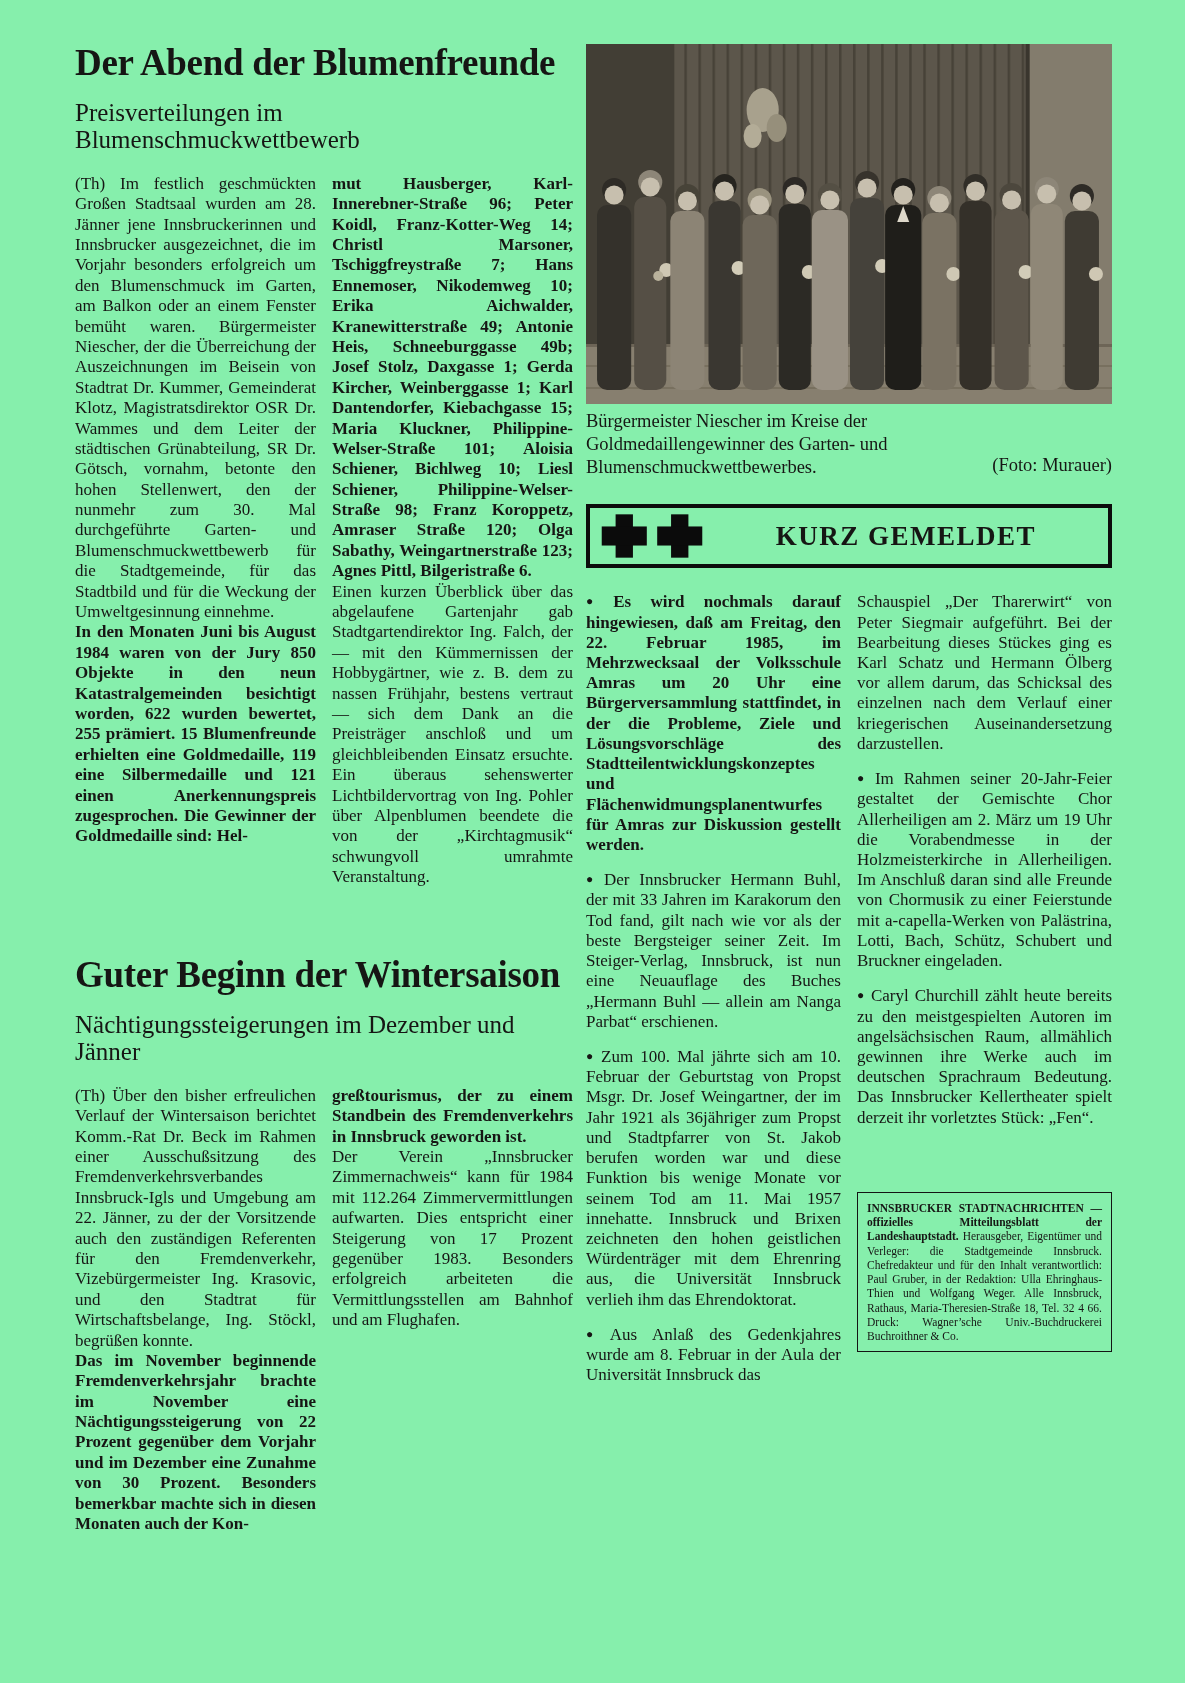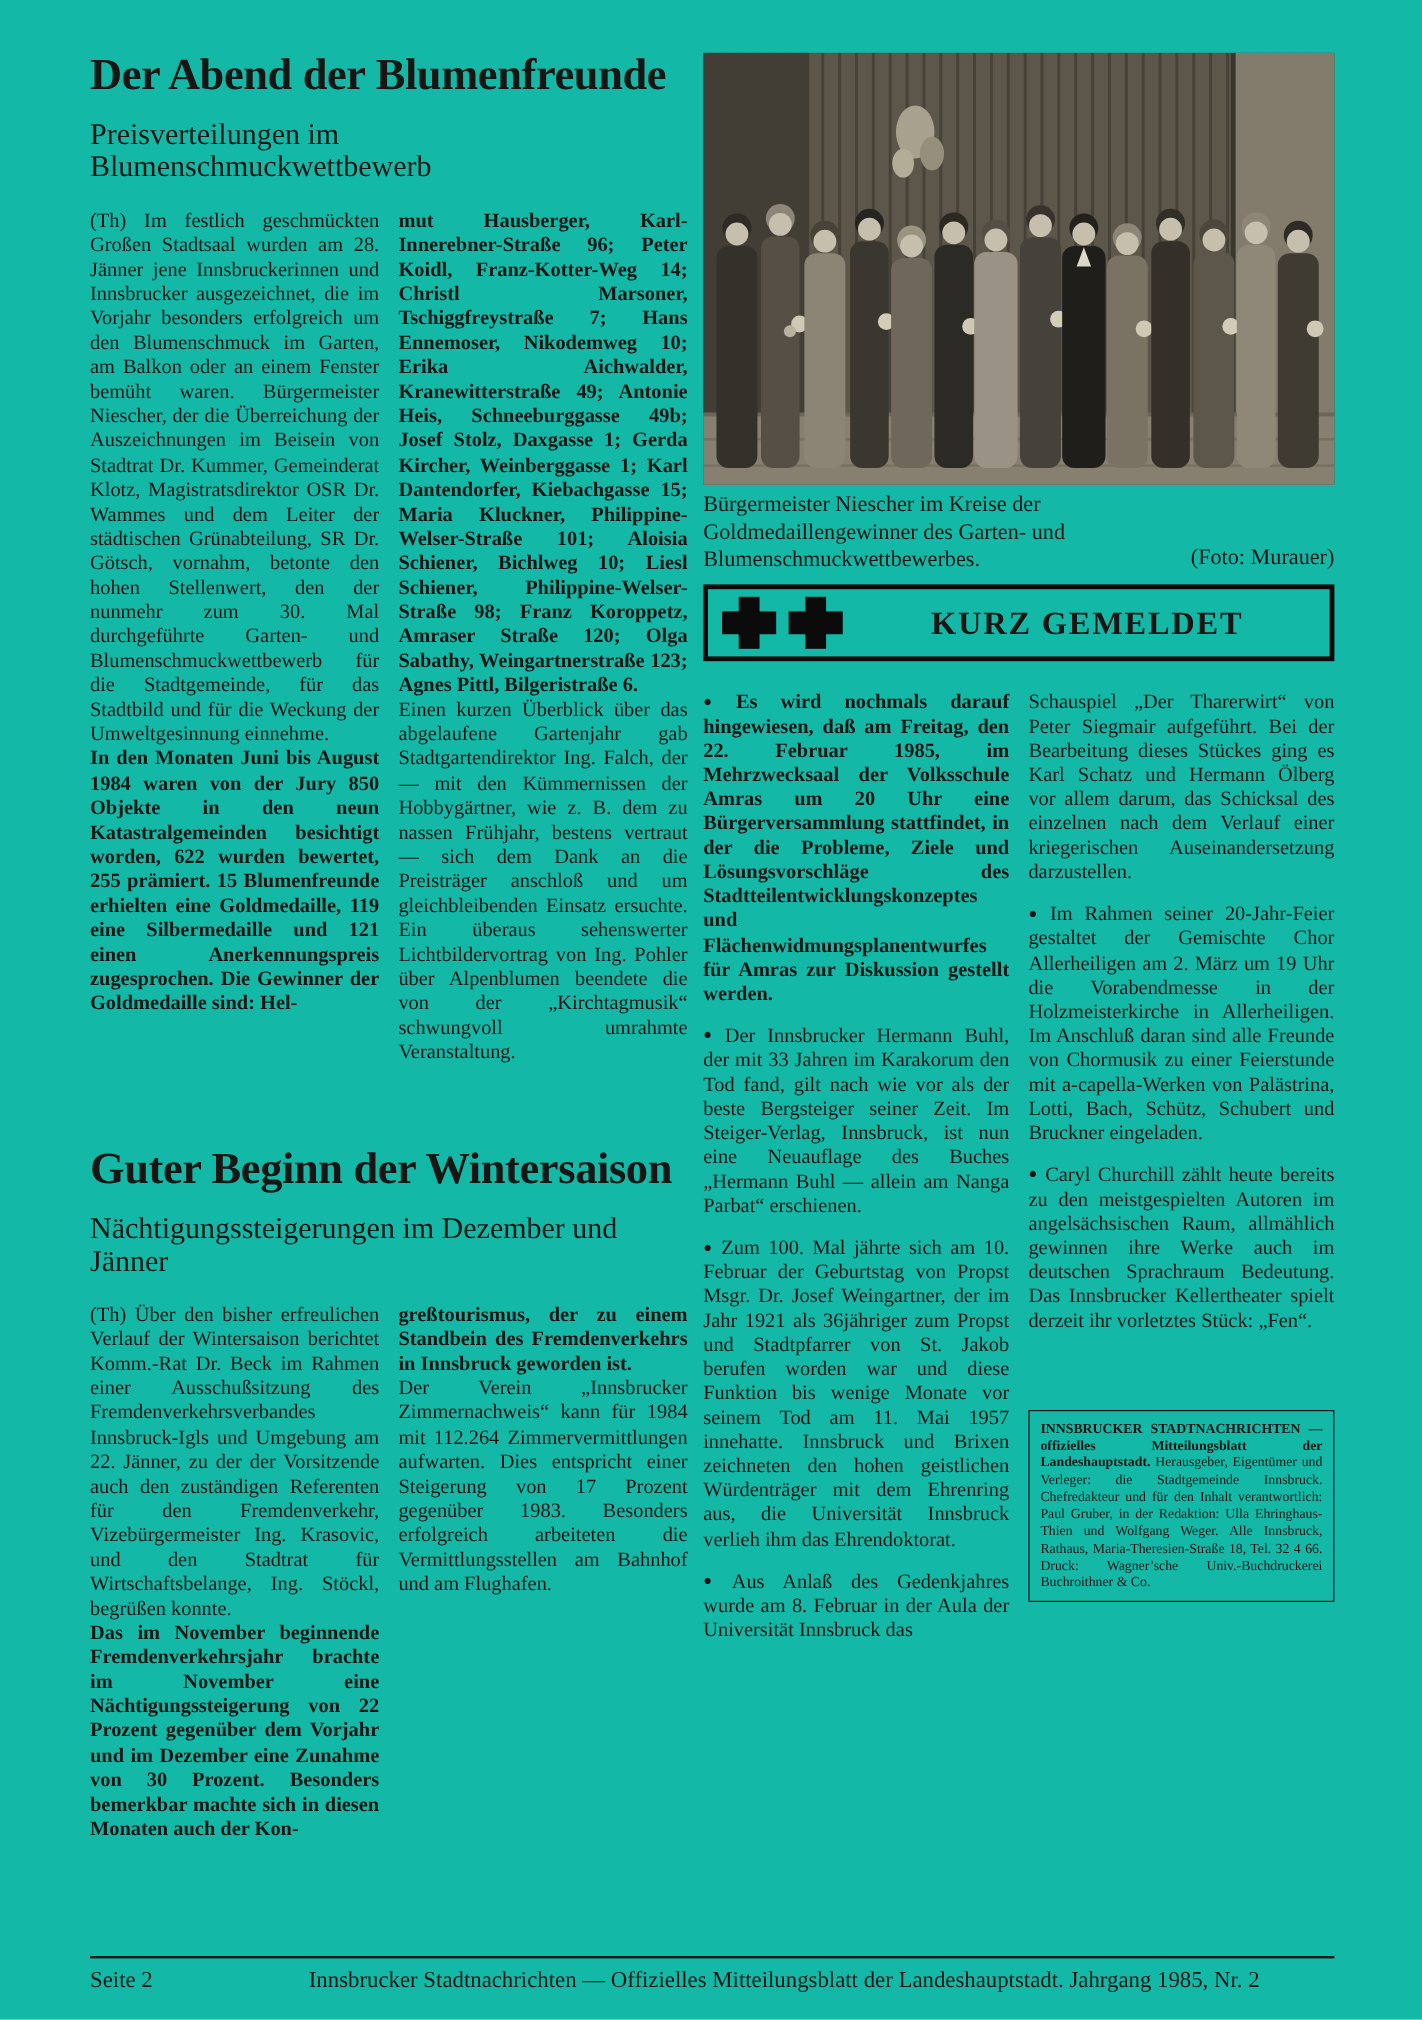--- a/index.html
+++ b/index.html
@@ -1,21 +1,21 @@
 <!DOCTYPE html>
 <html lang="de"><head>
 <meta charset="utf-8">
 <style>
   * { box-sizing: border-box; }
   html,body { margin:0; padding:0; background:#cfccc0; }
   .page {
     position: relative;
     width: 1185px; height: 1683px;
     margin: 0 auto;
-    background: #14b8a6;
+    background: #86efac;
     color: #161614;
     font-family: "Liberation Serif", "DejaVu Serif", serif;
     overflow: hidden;
   }
   h1.headline {
     margin: 0 0 4px 0;
     font-size: 37px; font-weight: 700; letter-spacing: -0.3px;
     line-height: 1.05;
   }
   h2.subhead {
@@ -44,21 +44,21 @@
   .caption {
     position: relative;
     margin-top: 6px;
     min-height: 52px;
     font-size: 18.5px; line-height: 1.25;
     padding-right: 150px;
   }
   .caption .credit { position: absolute; right: 0; bottom: 2px; white-space: nowrap; }
 
   .kurz-header {
-    margin-top: 8px;
+    margin-top: 25px;
     height: 64px;
     border: 4px solid #0c0c0c;
     display: flex; align-items: center;
   }
   .kurz-logo { margin-left: 10px; line-height: 0; }
   .kurz-title {
     flex: 1; text-align: center;
     font-size: 27px; font-weight: 700; letter-spacing: 1.5px;
   }
   .news { margin-top: 24px; }
@@ -265,18 +265,14 @@
         <p>(Th) Über den bisher erfreulichen Verlauf der Wintersaison berichtet Komm.-Rat Dr. Beck im Rahmen einer Ausschußsitzung des Fremdenverkehrsverbandes Innsbruck-Igls und Umgebung am 22. Jänner, zu der der Vorsitzende auch den zuständigen Referenten für den Fremdenverkehr, Vizebürgermeister Ing. Krasovic, und den Stadtrat für Wirtschaftsbelange, Ing. Stöckl, begrüßen konnte.</p>
         <p class="b">Das im November beginnende Fremdenverkehrsjahr brachte im November eine Nächtigungssteigerung von 22 Prozent gegenüber dem Vorjahr und im Dezember eine Zunahme von 30 Prozent. Besonders bemerkbar machte sich in diesen Monaten auch der Kon-</p>
       </div>
       <div class="col">
         <p class="b">greßtourismus, der zu einem Standbein des Fremdenverkehrs in Innsbruck geworden ist.</p>
         <p>Der Verein „Innsbrucker Zimmernachweis“ kann für 1984 mit 112.264 Zimmervermittlungen aufwarten. Dies entspricht einer Steigerung von 17 Prozent gegenüber 1983. Besonders erfolgreich arbeiteten die Vermittlungsstellen am Bahnhof und am Flughafen.</p>
       </div>
     </div>
   </section>
 
-  <footer class="footer">
-    <span class="page-label">Seite 2</span>
-    <span class="footer-line">Innsbrucker Stadtnachrichten — Offizielles Mitteilungsblatt der Landeshauptstadt. Jahrgang 1985, Nr. 2</span>
-  </footer>
 
 </div>
 
 </body></html>

